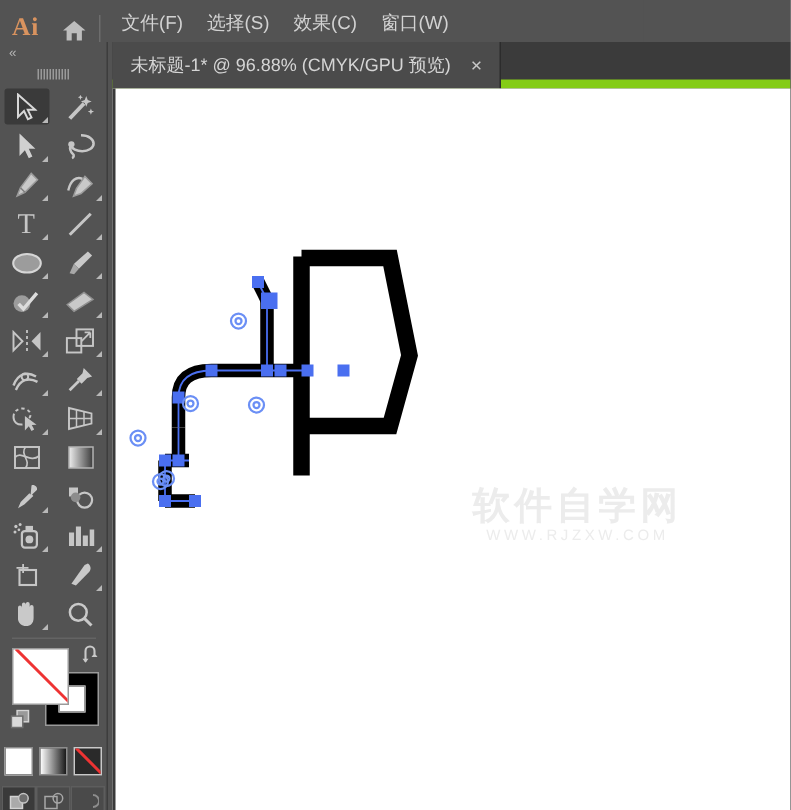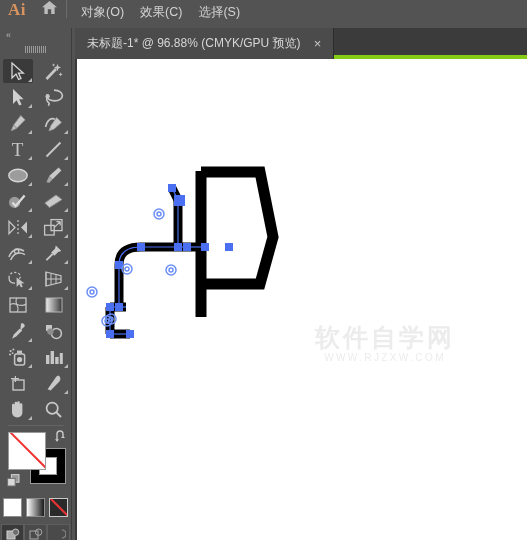--- a/index.html
+++ b/index.html
@@ -7,40 +7,40 @@
     width: 527px; height: 540px;
     background: #535353;
     font-family: "Liberation Sans", "DejaVu Sans", sans-serif;
     overflow: hidden;
   }
   #app { position: relative; width: 527px; height: 540px; background: #535353; }
 
   
   .menubar {
     position: absolute; left: 0; top: 0; width: 429px; height: 28px;
-    background: #535353; display: flex; align-items: flex-start;
+    background: #535353; display: flex; align-items: flex-end;
   }
   .ai-logo {
     width: 34px; text-align: center; color: #d9935f;
     font-size: 17px; font-weight: bold; letter-spacing: .5px;
     font-family: "Liberation Serif", "DejaVu Serif", serif;
   }
   .home-icon { width: 30px; display: flex; align-items: center; justify-content: center; }
   .menu-sep {
     width: 1px; height: 18px; background: #6d6d6d; margin: 0 6px 0 2px;
   }
   .menu-items { display: flex; align-items: center; }
   .menu-item {
     color: #d2d2d2; font-size: 12.5px; padding: 4px 8px; white-space: nowrap;
   }
 
   
   .tabbar {
     position: absolute; left: 75px; top: 28px; width: 452px; height: 31px;
-    background: #3b3b3b; border-bottom: 4px solid #84cc16;
+    background: #3b3b3b; border-bottom: 6px solid #84cc16;
   }
   .doc-tab {
     position: absolute; left: 0; top: 0; height: 31px;
     background: #4b4b4b; display: flex; align-items: center;
     padding: 0 4px 0 12px; border-right: 1px solid #2c2c2c;
   }
   .doc-tab-title { color: #d5d5d5; font-size: 12px; white-space: nowrap; }
   .tab-close {
     color: #c9c9c9; font-size: 13px; margin-left: 10px; margin-right: 4px;
     width: 14px; text-align: center; line-height: 1;
@@ -153,23 +153,24 @@
 
   <div class="menubar">
     <div class="ai-logo">Ai</div>
     <div class="home-icon">
       <svg width="17" height="15" viewBox="0 0 17 15">
         <path d="M8.5 1 L16 7.3 L13.6 7.3 L13.6 14 L10.2 14 L10.2 9.2 L6.8 9.2 L6.8 14 L3.4 14 L3.4 7.3 L1 7.3 Z" fill="#bdbdbd"></path>
       </svg>
     </div>
     <div class="menu-sep"></div>
     <div class="menu-items">
-      <div class="menu-item">对象(O)</div>
+      <div class="menu-item">文件(F)</div>
+      <div class="menu-item">选择(S)</div>
       <div class="menu-item">效果(C)</div>
-      <div class="menu-item">选择(S)</div>
+      <div class="menu-item">窗口(W)</div>
     </div>
   </div>
 
   <div class="tabbar">
     <div class="doc-tab">
       <span class="doc-tab-title">未标题-1* @ 96.88% (CMYK/GPU 预览)</span>
       <span class="tab-close">×</span>
     </div>
   </div>
 

